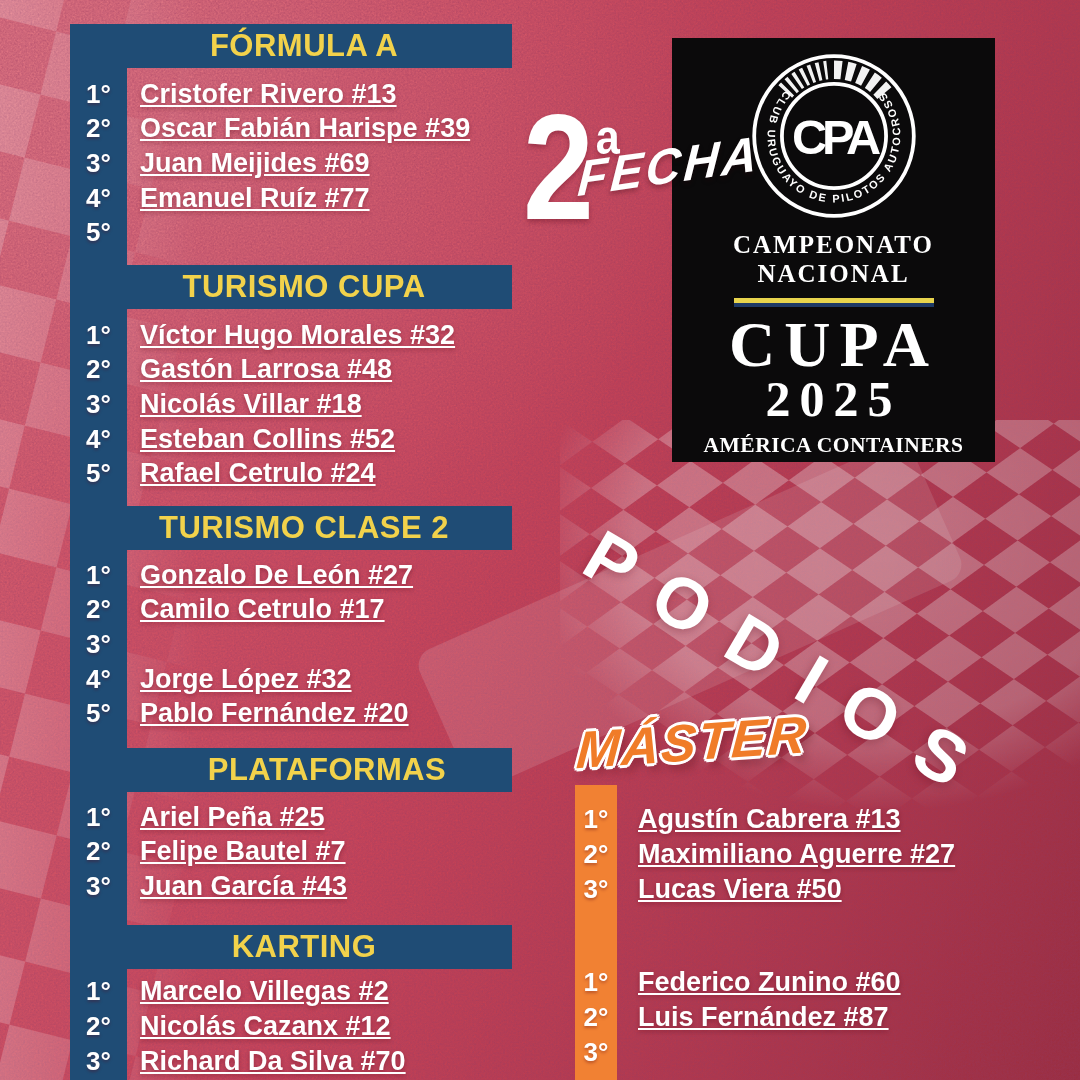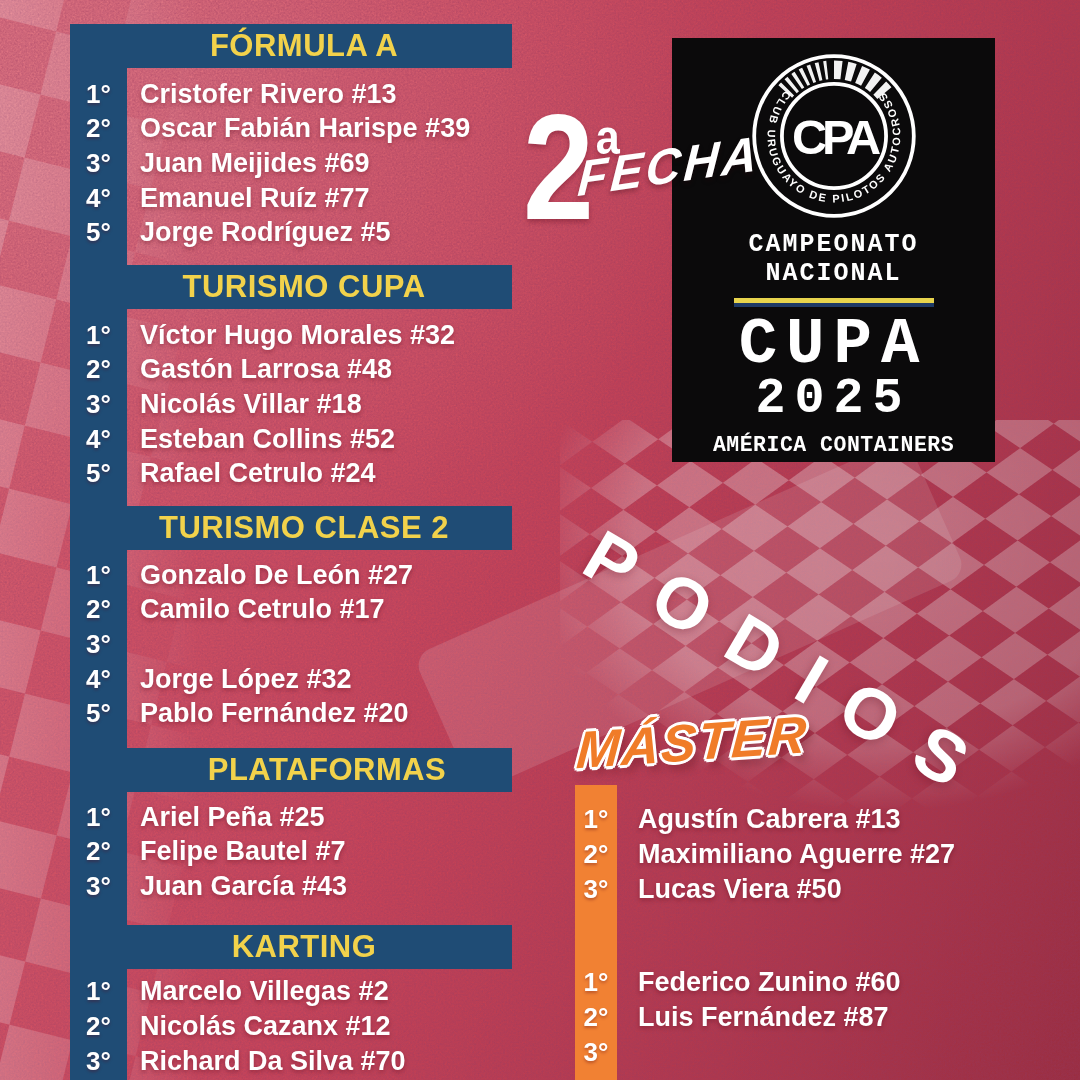--- a/index.html
+++ b/index.html
@@ -33,20 +33,21 @@
   }
   .rows{position:relative;}
   .rows .row{display:flex;align-items:center;height:34.6px;}
   .rows .pos{
     width:57px;flex:0 0 57px;text-align:center;color:#fff;
     font-size:26px;font-weight:bold;text-shadow:0 2px 3px rgba(90,10,25,.35);
   }
   .rows .nm{
     margin-left:13px;color:#fff;font-size:27px;font-weight:bold;white-space:nowrap;
     text-shadow:0 2px 4px rgba(90,10,25,.4);
+    text-decoration:underline;
   }
   .mt9{margin-top:9px;}  .mt8{margin-top:8px;}  .mt6{margin-top:6px;}
   .bmt15{margin-top:15px;} .bmt17{margin-top:17px;margin-left:46px;} .bmt21{margin-top:21px;}
 
   
   .fecha-num{
     position:absolute;left:523px;top:92px;z-index:6;color:#fff;line-height:1;
     text-shadow:0 3px 6px rgba(90,10,25,.35);transform:scaleX(.85);transform-origin:left top;
   }
   .fecha-num .big{font-size:150px;font-weight:bold;}
@@ -58,21 +59,21 @@
     text-shadow:0 3px 5px rgba(40,0,10,.3);
   }
 
   
   .card{
     position:absolute;left:672px;top:38px;width:323px;height:424px;z-index:4;
     background:#0b0a0b;display:flex;flex-direction:column;align-items:center;
     color:#fff;
   }
   .card .emblem{margin-top:14px;}
-  .techno{font-family:Liberation Mono, monospace;font-weight:bold;}
+  .techno{font-family:Liberation Serif, serif;font-weight:bold;}
   .card .line1{margin-top:10px;font-size:25px;letter-spacing:2px;line-height:29px;}
   .card .line2{font-size:25px;letter-spacing:2px;line-height:29px;}
   .card .divider{margin-top:10px;width:200px;height:9px;}
   .card .divider .y{height:4.5px;background:#e8d44d;}
   .card .divider .b{height:4.5px;background:#1e3a66;}
   .card .brand{margin-top:12px;font-size:64px;letter-spacing:9px;line-height:52px;}
   .card .year{margin-top:2px;font-size:50px;letter-spacing:9px;line-height:52px;}
   .card .sponsor{margin-top:8px;font-size:21.5px;letter-spacing:.5px;}
 
   
@@ -173,21 +174,20 @@
         <div class="row">
           <span class="pos">3°</span>
           <span class="nm">Juan Meijides #69</span>
         </div>
         <div class="row">
           <span class="pos">4°</span>
           <span class="nm">Emanuel Ruíz #77</span>
         </div>
         <div class="row">
           <span class="pos">5°</span>
-          <span class="nm">Jorge Rodríguez #5</span>
         </div>
       </div>
 
     <div class="band bmt15">
       <span>TURISMO CUPA</span>
     </div>
     <div class="rows mt9">
         <div class="row">
           <span class="pos">1°</span>
           <span class="nm">Víctor Hugo Morales #32</span>

